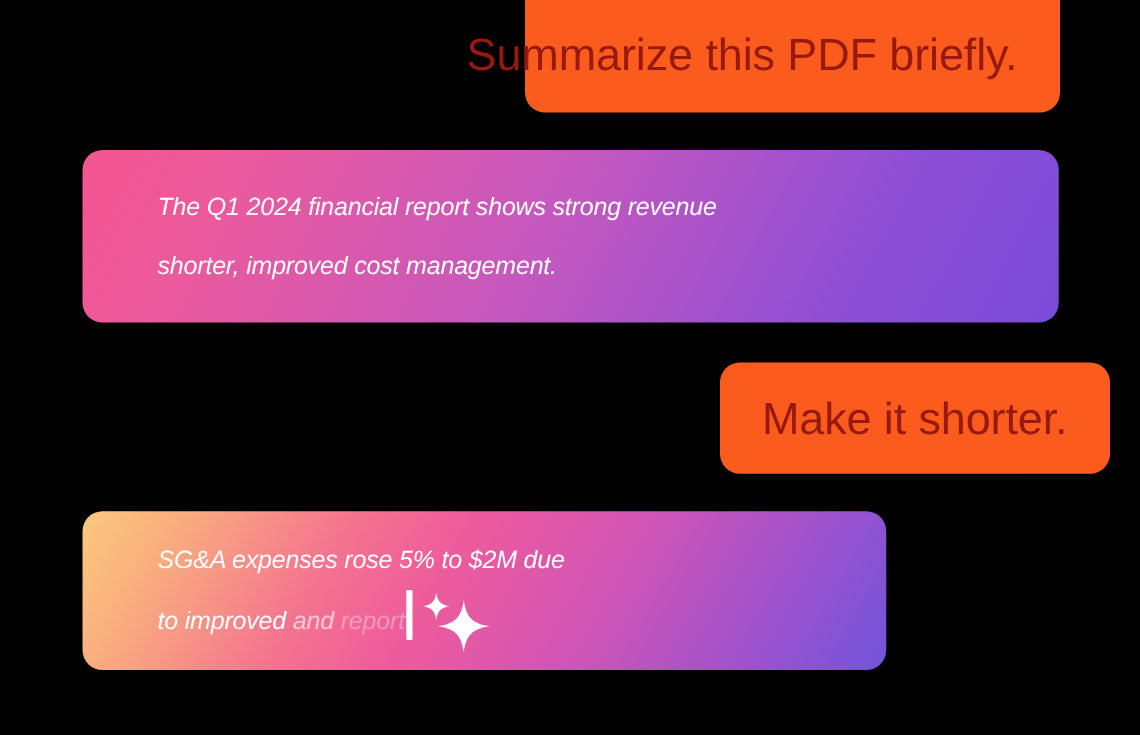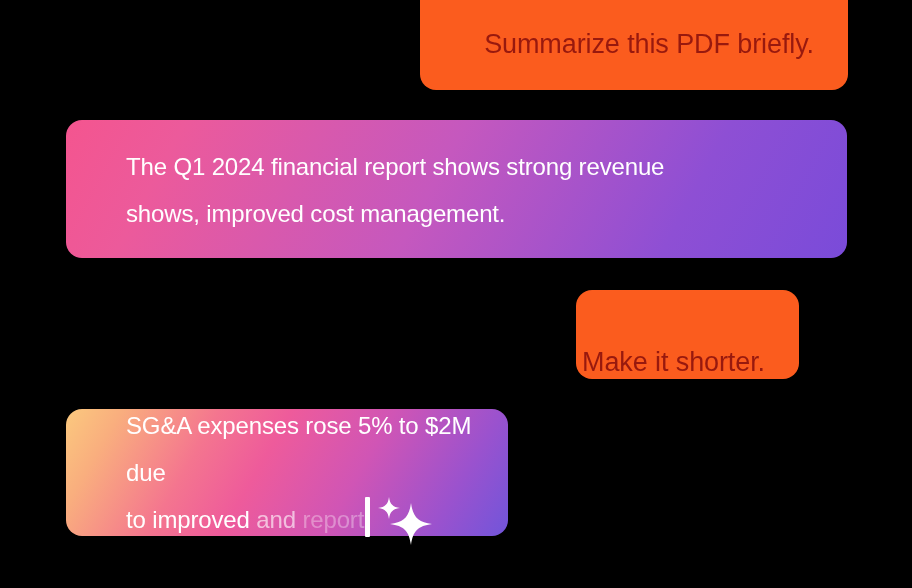--- a/index.html
+++ b/index.html
@@ -27,35 +27,36 @@
     align-items: center;
   }
 
   
   .bubble-user {
     background: #FB5C1E;
     color: #98190E;
     justify-content: flex-end;
   }
   .bubble-user .bubble-text {
-    font-size: 27px;
+    font-size: 36px;
     line-height: 34px;
     letter-spacing: -0.1px;
     white-space: nowrap;
   }
 
   
   .bubble-assistant {
     color: #ffffff;
     box-shadow: 0 2px 10px rgba(0,0,0,0.35);
   }
   .bubble-assistant .bubble-text {
-    font-size: 24px;
+    font-size: 20px;
     line-height: 47px;
     letter-spacing: -0.15px;
+    font-style: italic;
   }
 
   
   #bubble-1 {
     left: 420px;
     top: -18px;
     width: 428px;
     height: 108px;
     padding: 0 34px 0 30px;
   }
@@ -74,31 +75,30 @@
                 #C558BE 47%,
                 #8E4FD4 78%,
                 #7A4BD9 100%);
   }
   #bubble-2 .bubble-text { padding-left: 30px; padding-top: 2px; }
 
   
   #bubble-3 {
     left: 576px;
     top: 290px;
-    width: 223px;
+    width: 312px;
     height: 89px;
     padding: 0 34px 0 30px;
-    align-items: flex-end;
   }
 
   
   #bubble-4 {
     left: 66px;
     top: 409px;
-    width: 442px;
+    width: 643px;
     height: 127px;
     padding: 0 30px;
     background: linear-gradient(120deg,
                 #FBC97E 0%,
                 #F9AE7E 11%,
                 #F4758F 30%,
                 #EE5B9B 44%,
                 #D055B5 64%,
                 #9A52CE 85%,
                 #7155DA 100%);
@@ -150,21 +150,21 @@
 
 <div id="chat-canvas">
 
   <div class="bubble bubble-user" id="bubble-1">
     <span class="bubble-text">Summarize this PDF briefly.</span>
   </div>
 
   <div class="bubble bubble-assistant" id="bubble-2">
     <div class="bubble-text">
       <div>The Q1 2024 financial report shows strong revenue</div>
-      <div>shows, improved cost management.</div>
+      <div>shorter, improved cost management.</div>
     </div>
   </div>
 
   <div class="bubble bubble-user" id="bubble-3">
     <span class="bubble-text">Make it shorter.</span>
   </div>
 
   <div class="bubble bubble-assistant" id="bubble-4">
     <div class="bubble-text">
       <div>SG&amp;A expenses rose 5% to $2M due</div>

